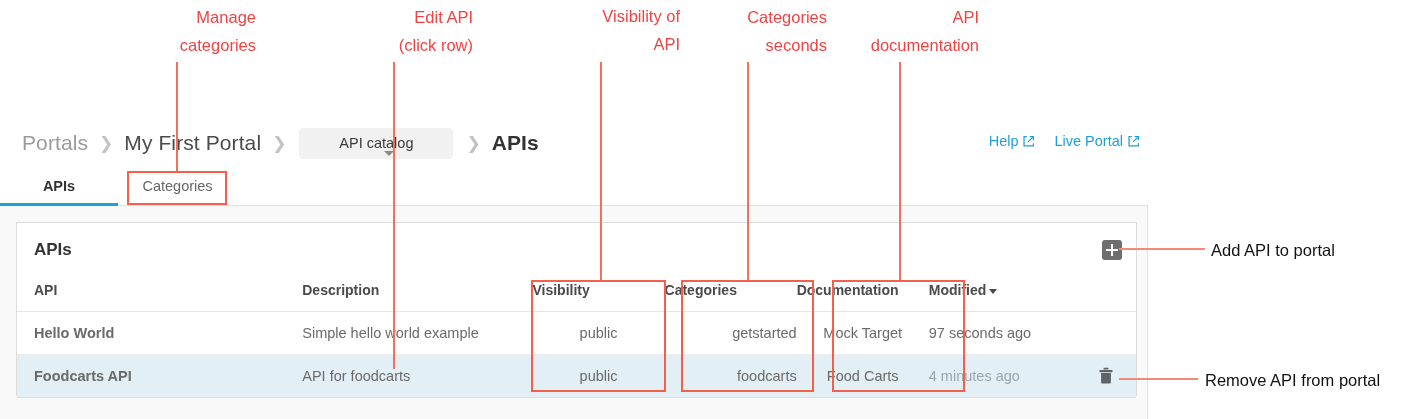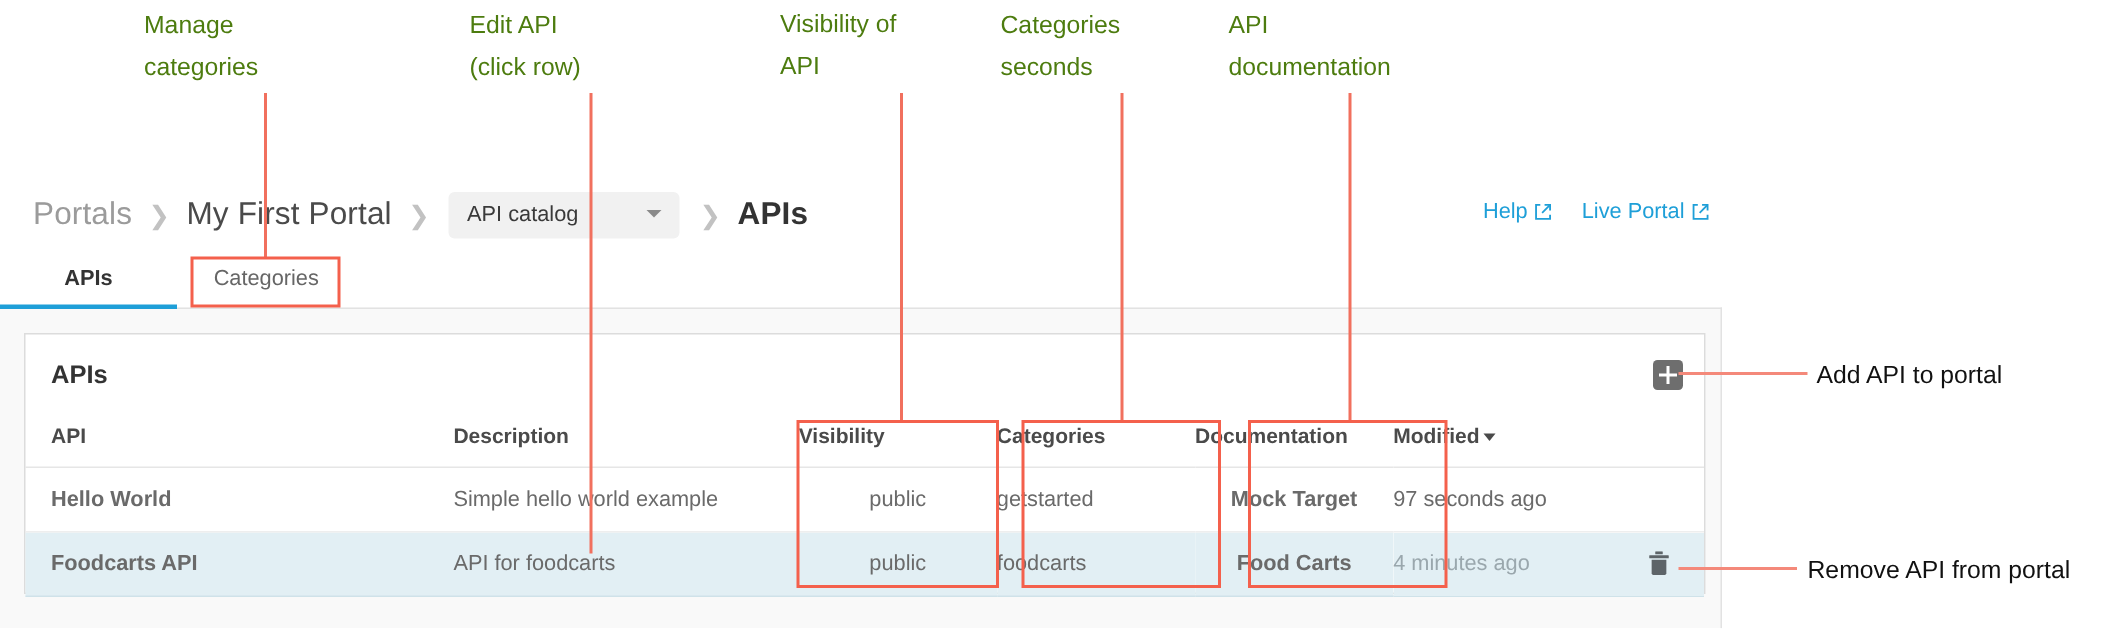--- a/index.html
+++ b/index.html
@@ -15,24 +15,24 @@
     position: relative;
     width: 1403px;
     height: 419px;
     background: #ffffff;
     overflow: hidden;
   }
 
   
   .callout {
     position: absolute;
-    color: #4d7c0f;
+    color: #ef4444;
     font-size: 16.5px;
     line-height: 28px;
-    text-align: left;
+    text-align: right;
     white-space: nowrap;
     font-family: "Liberation Sans", sans-serif;
   }
   .callout .l2 { display: block; }
 
   
   .vline {
     position: absolute;
     width: 2px;
     background: #f1705e;
@@ -94,20 +94,21 @@
     border-radius: 4px;
     padding: 7px 12px 8px 12px;
     display: flex;
     align-items: center;
     font-size: 14.5px;
     color: #3a3a3a;
     min-width: 130px;
     justify-content: space-between;
     height: 16px;
     margin: 0 2px;
+    flex-direction: column;
   }
   .caret {
     width: 0; height: 0;
     border-left: 5px solid transparent;
     border-right: 5px solid transparent;
     border-top: 5px solid #8a8a8a;
     margin-left: 26px;
   }
 
   .toplinks {
@@ -232,22 +233,22 @@
     border-bottom: 1px solid #eeeeee;
     vertical-align: middle;
   }
   tr.row-selected td {
     background: #e2eff4;
     border-bottom: 1px solid #cfe2e9;
   }
   .c-api   { width: 268px; padding-left: 17px !important; font-weight: bold; }
   .c-desc  { width: 230px; }
   .c-vis   { width: 132px; text-align: center; }
-  .c-cat   { width: 132px; text-align: left; }
-  .c-doc   { width: 132px; text-align: center; font-weight: bold; }
+  .c-cat   { width: 132px; text-align: right; }
+  .c-doc   { width: 132px; text-align: center; }
   .c-mod   { width: 207px; margin-left: 28px; }
   th.c-api { padding-left: 17px !important; }
   td.c-desc, th.c-desc { padding-left: 2px; }
   .sort-caret {
     display: inline-block;
     width: 0; height: 0;
     border-left: 4px solid transparent;
     border-right: 4px solid transparent;
     border-top: 5px solid #4a4a4a;
     margin-left: 3px;

